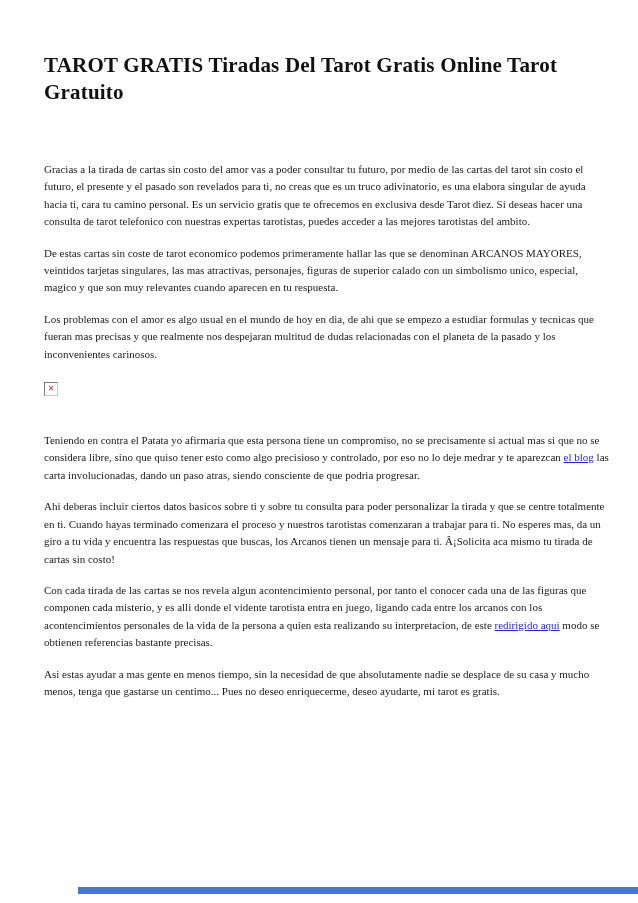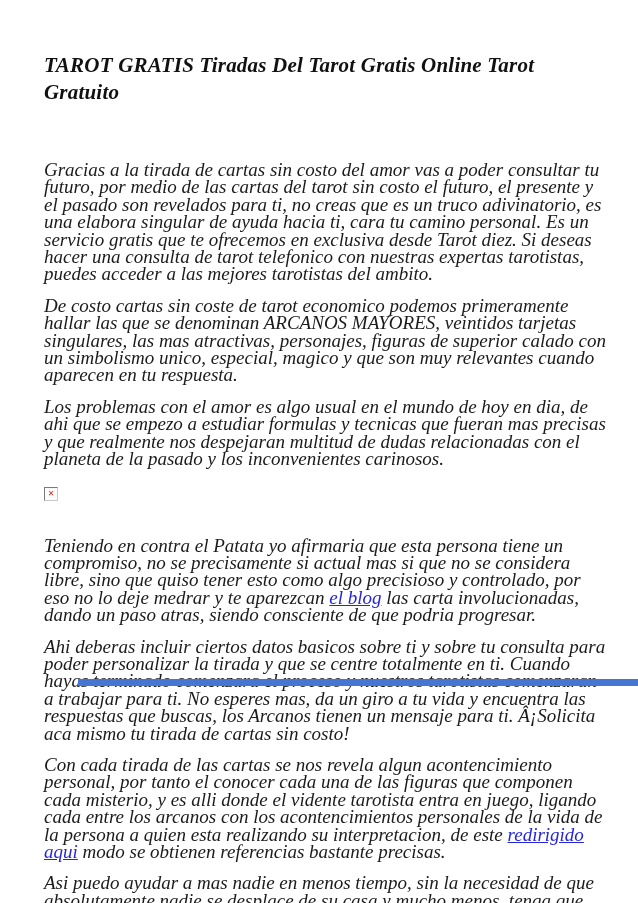--- a/index.html
+++ b/index.html
@@ -12,35 +12,34 @@
   html, body {
     width: 638px;
     height: 903px;
     background: #ffffff;
     overflow: hidden;
     font-family: "Liberation Serif", serif;
   }
   .page {
     position: relative;
     width: 638px;
-    height: 686px;
+    height: 894px;
     padding: 52px 28px 0 44px;
-    font-style: italic;
   }
   h1.title {
     font-family: "Liberation Serif", serif;
     font-size: 21px;
     font-weight: bold;
     line-height: 27px;
     color: var(--title);
     margin: 0 0 55px 0;
     letter-spacing: 0.2px;
   }
   p.body-para {
-    font-size: 19px;
+    font-size: 11px;
     line-height: 17.4px;
     color: var(--text);
     margin: 0 0 14px 0;
   }
   a.inline-link {
     color: var(--link);
     text-decoration: underline;
     cursor: pointer;
   }
   .img-wrap {
@@ -77,34 +76,34 @@
 </style>
 </head>
 <body>
 
 <div class="page">
 
   <h1 class="title">TAROT GRATIS Tiradas Del Tarot Gratis Online Tarot Gratuito</h1>
 
   <p class="body-para">Gracias a la tirada de cartas sin costo del amor vas a poder consultar tu futuro, por medio de las cartas del tarot sin costo el futuro, el presente y el pasado son revelados para ti, no creas que es un truco adivinatorio, es una elabora singular de ayuda hacia ti, cara tu camino personal. Es un servicio gratis que te ofrecemos en exclusiva desde Tarot diez. Si deseas hacer una consulta de tarot telefonico con nuestras expertas tarotistas, puedes acceder a las mejores tarotistas del ambito.</p>
 
-  <p class="body-para">De costo cartas sin coste de tarot economico podemos primeramente hallar las que se denominan ARCANOS MAYORES, veintidos tarjetas singulares, las mas atractivas, personajes, figuras de superior calado con un simbolismo unico, especial, magico y que son muy relevantes cuando aparecen en tu respuesta.</p>
+  <p class="body-para">De estas cartas sin coste de tarot economico podemos primeramente hallar las que se denominan ARCANOS MAYORES, veintidos tarjetas singulares, las mas atractivas, personajes, figuras de superior calado con un simbolismo unico, especial, magico y que son muy relevantes cuando aparecen en tu respuesta.</p>
 
   <p class="body-para">Los problemas con el amor es algo usual en el mundo de hoy en dia, de ahi que se empezo a estudiar formulas y tecnicas que fueran mas precisas y que realmente nos despejaran multitud de dudas relacionadas con el planeta de la pasado y los inconvenientes carinosos.</p>
 
   <div class="img-wrap">
     <span class="broken-box">
       <span class="red-x">✕</span>
     </span>
   </div>
 
 
   <p class="body-para"><span>Teniendo en contra el Patata yo afirmaria que esta persona tiene un compromiso, no se precisamente si actual mas si que no se considera libre, sino que quiso tener esto como algo precisioso y controlado, por eso no lo deje medrar y te aparezcan </span><a class="inline-link">el blog</a><span> las carta involucionadas, dando un paso atras, siendo consciente de que podria progresar.</span></p>
 
   <p class="body-para">Ahi deberas incluir ciertos datos basicos sobre ti y sobre tu consulta para poder personalizar la tirada y que se centre totalmente en ti. Cuando hayas terminado comenzara el proceso y nuestros tarotistas comenzaran a trabajar para ti. No esperes mas, da un giro a tu vida y encuentra las respuestas que buscas, los Arcanos tienen un mensaje para ti. Â¡Solicita aca mismo tu tirada de cartas sin costo!</p>
 
   <p class="body-para"><span>Con cada tirada de las cartas se nos revela algun acontencimiento personal, por tanto el conocer cada una de las figuras que componen cada misterio, y es alli donde el vidente tarotista entra en juego, ligando cada entre los arcanos con los acontencimientos personales de la vida de la persona a quien esta realizando su interpretacion, de este </span><a class="inline-link">redirigido aqui</a><span> modo se obtienen referencias bastante precisas.</span></p>
 
-  <p class="body-para">Asi puedo ayudar a mas nadie en menos tiempo, sin la necesidad de que absolutamente nadie se desplace de su casa y mucho menos, tenga que gastarse un centimo... Pues no deseo enriquecerme, deseo ayudarte, mi tarot es gratis.</p>
+  <p class="body-para">Asi estas ayudar a mas gente en menos tiempo, sin la necesidad de que absolutamente nadie se desplace de su casa y mucho menos, tenga que gastarse un centimo... Pues no deseo enriquecerme, deseo ayudarte, mi tarot es gratis.</p>
 
   <div class="bottom-bar"></div>
 
 </div>
 
 </body></html>

